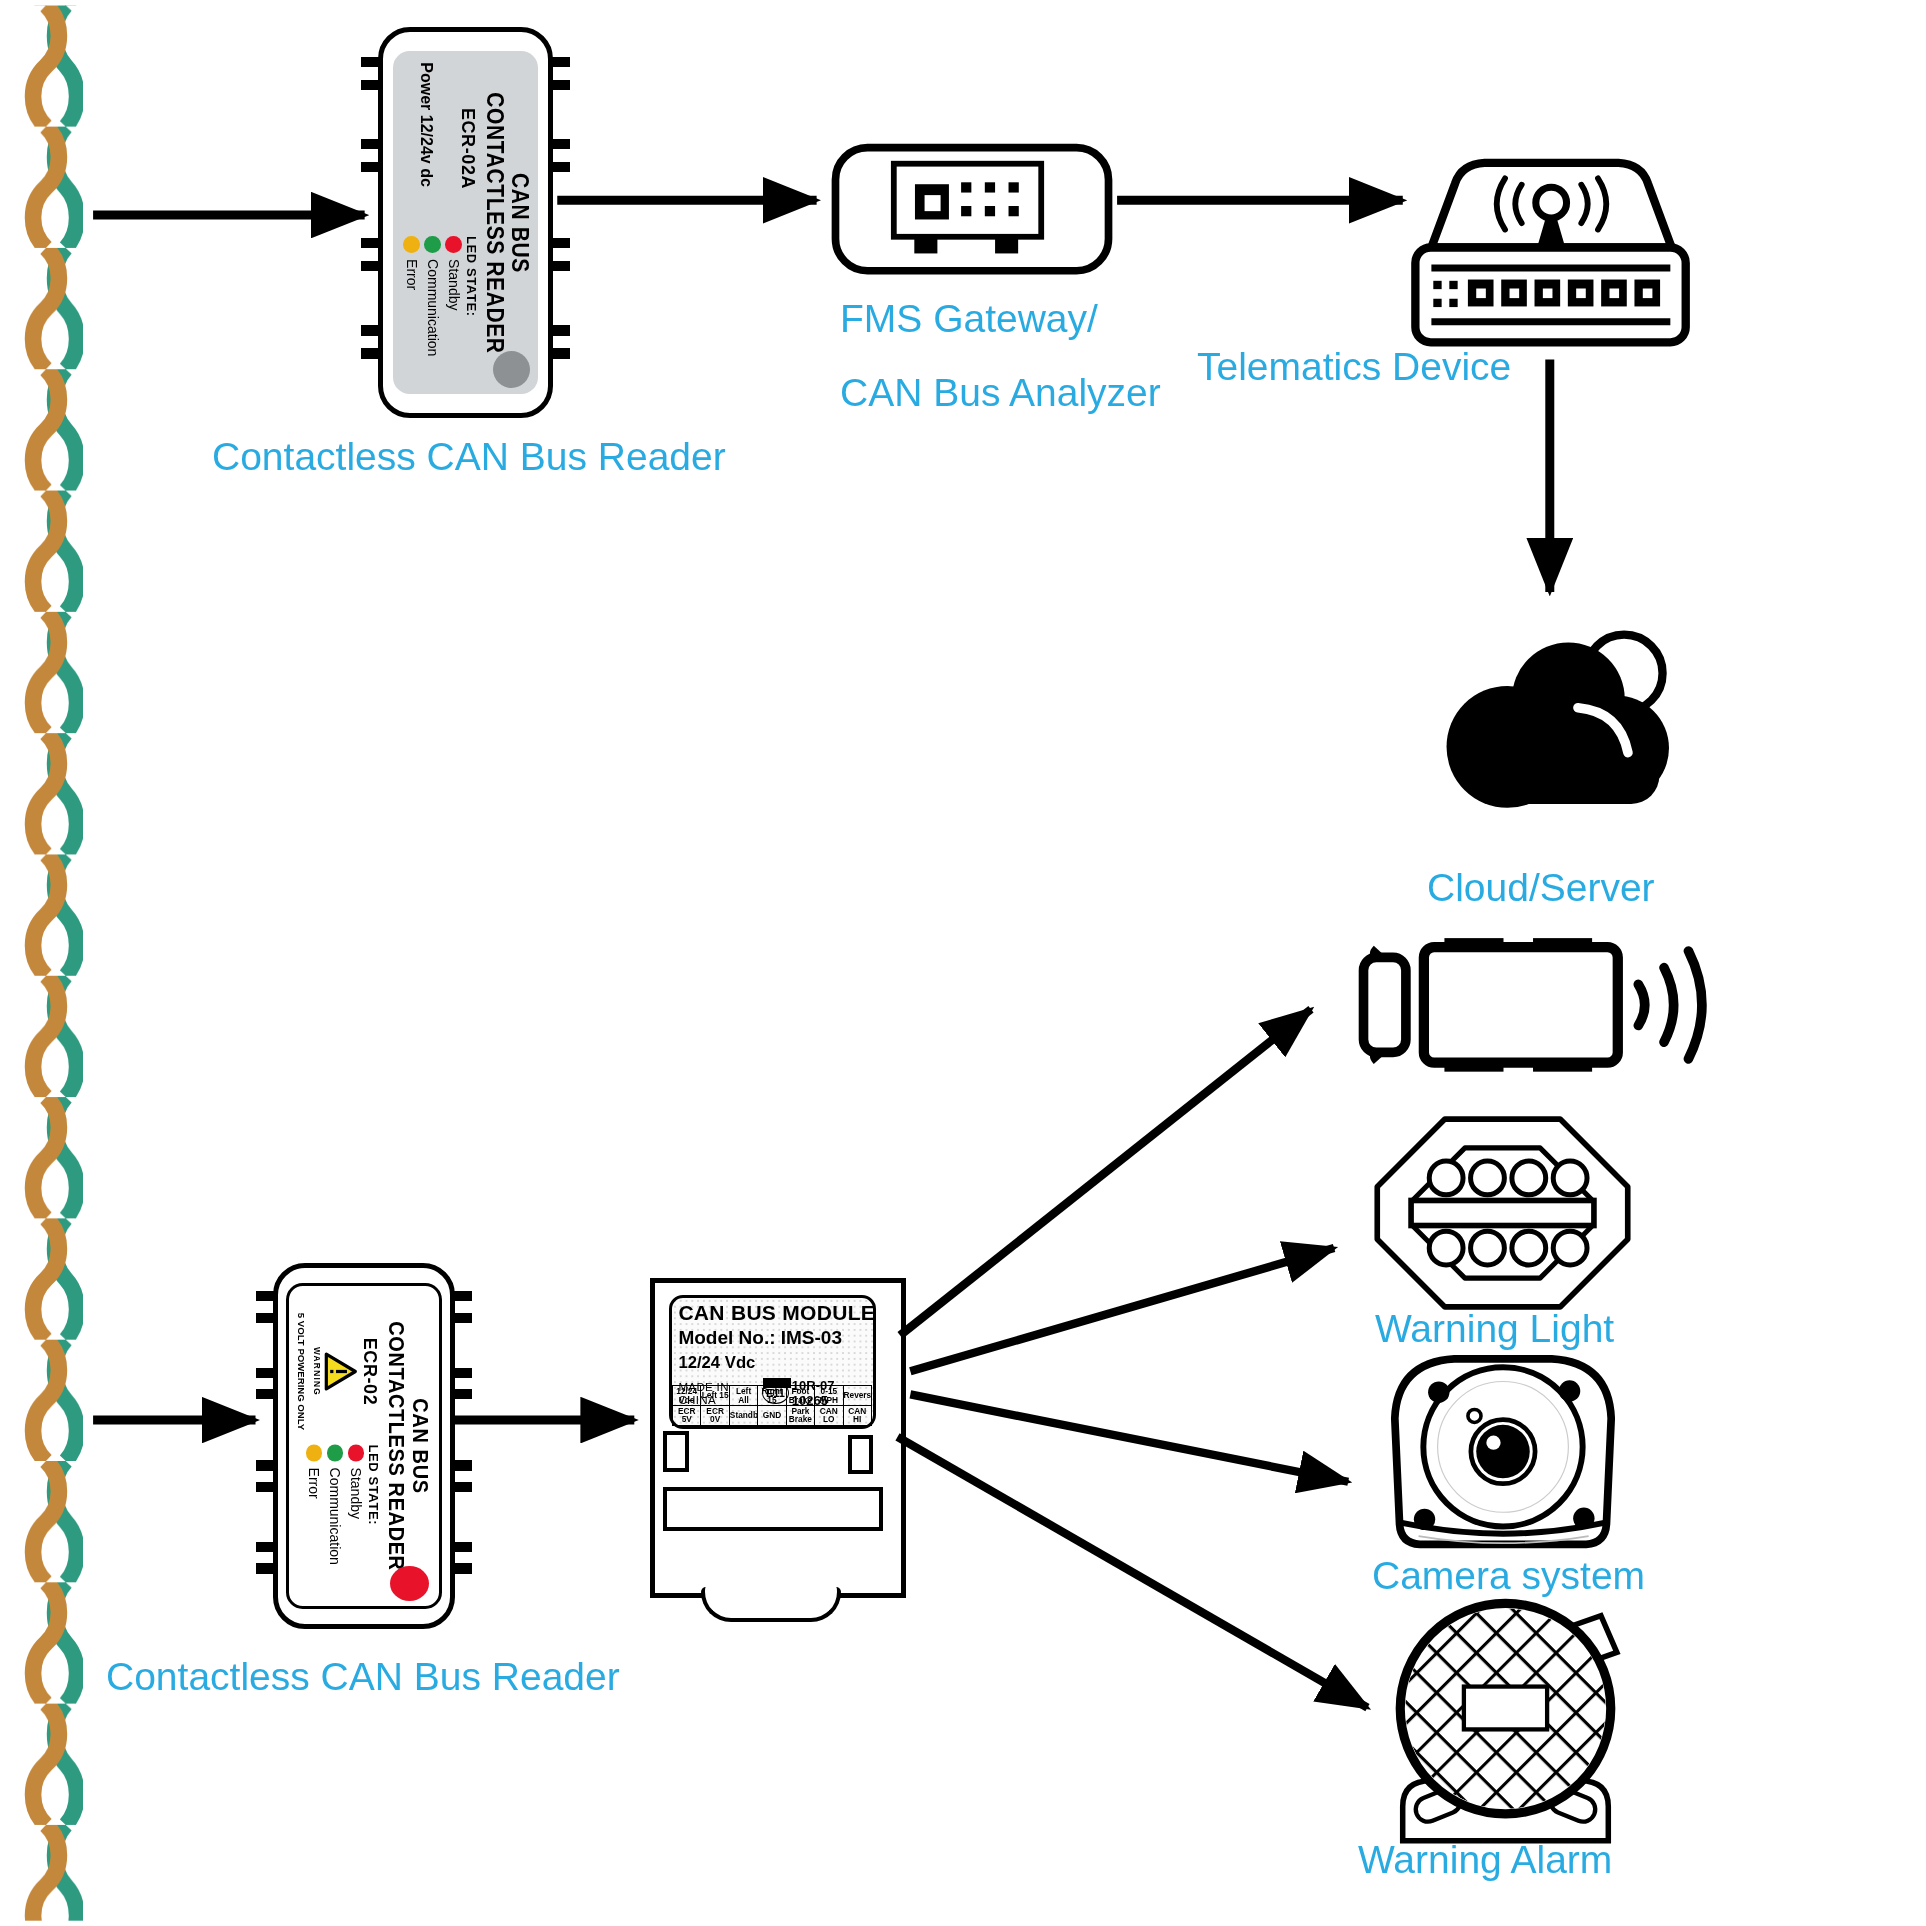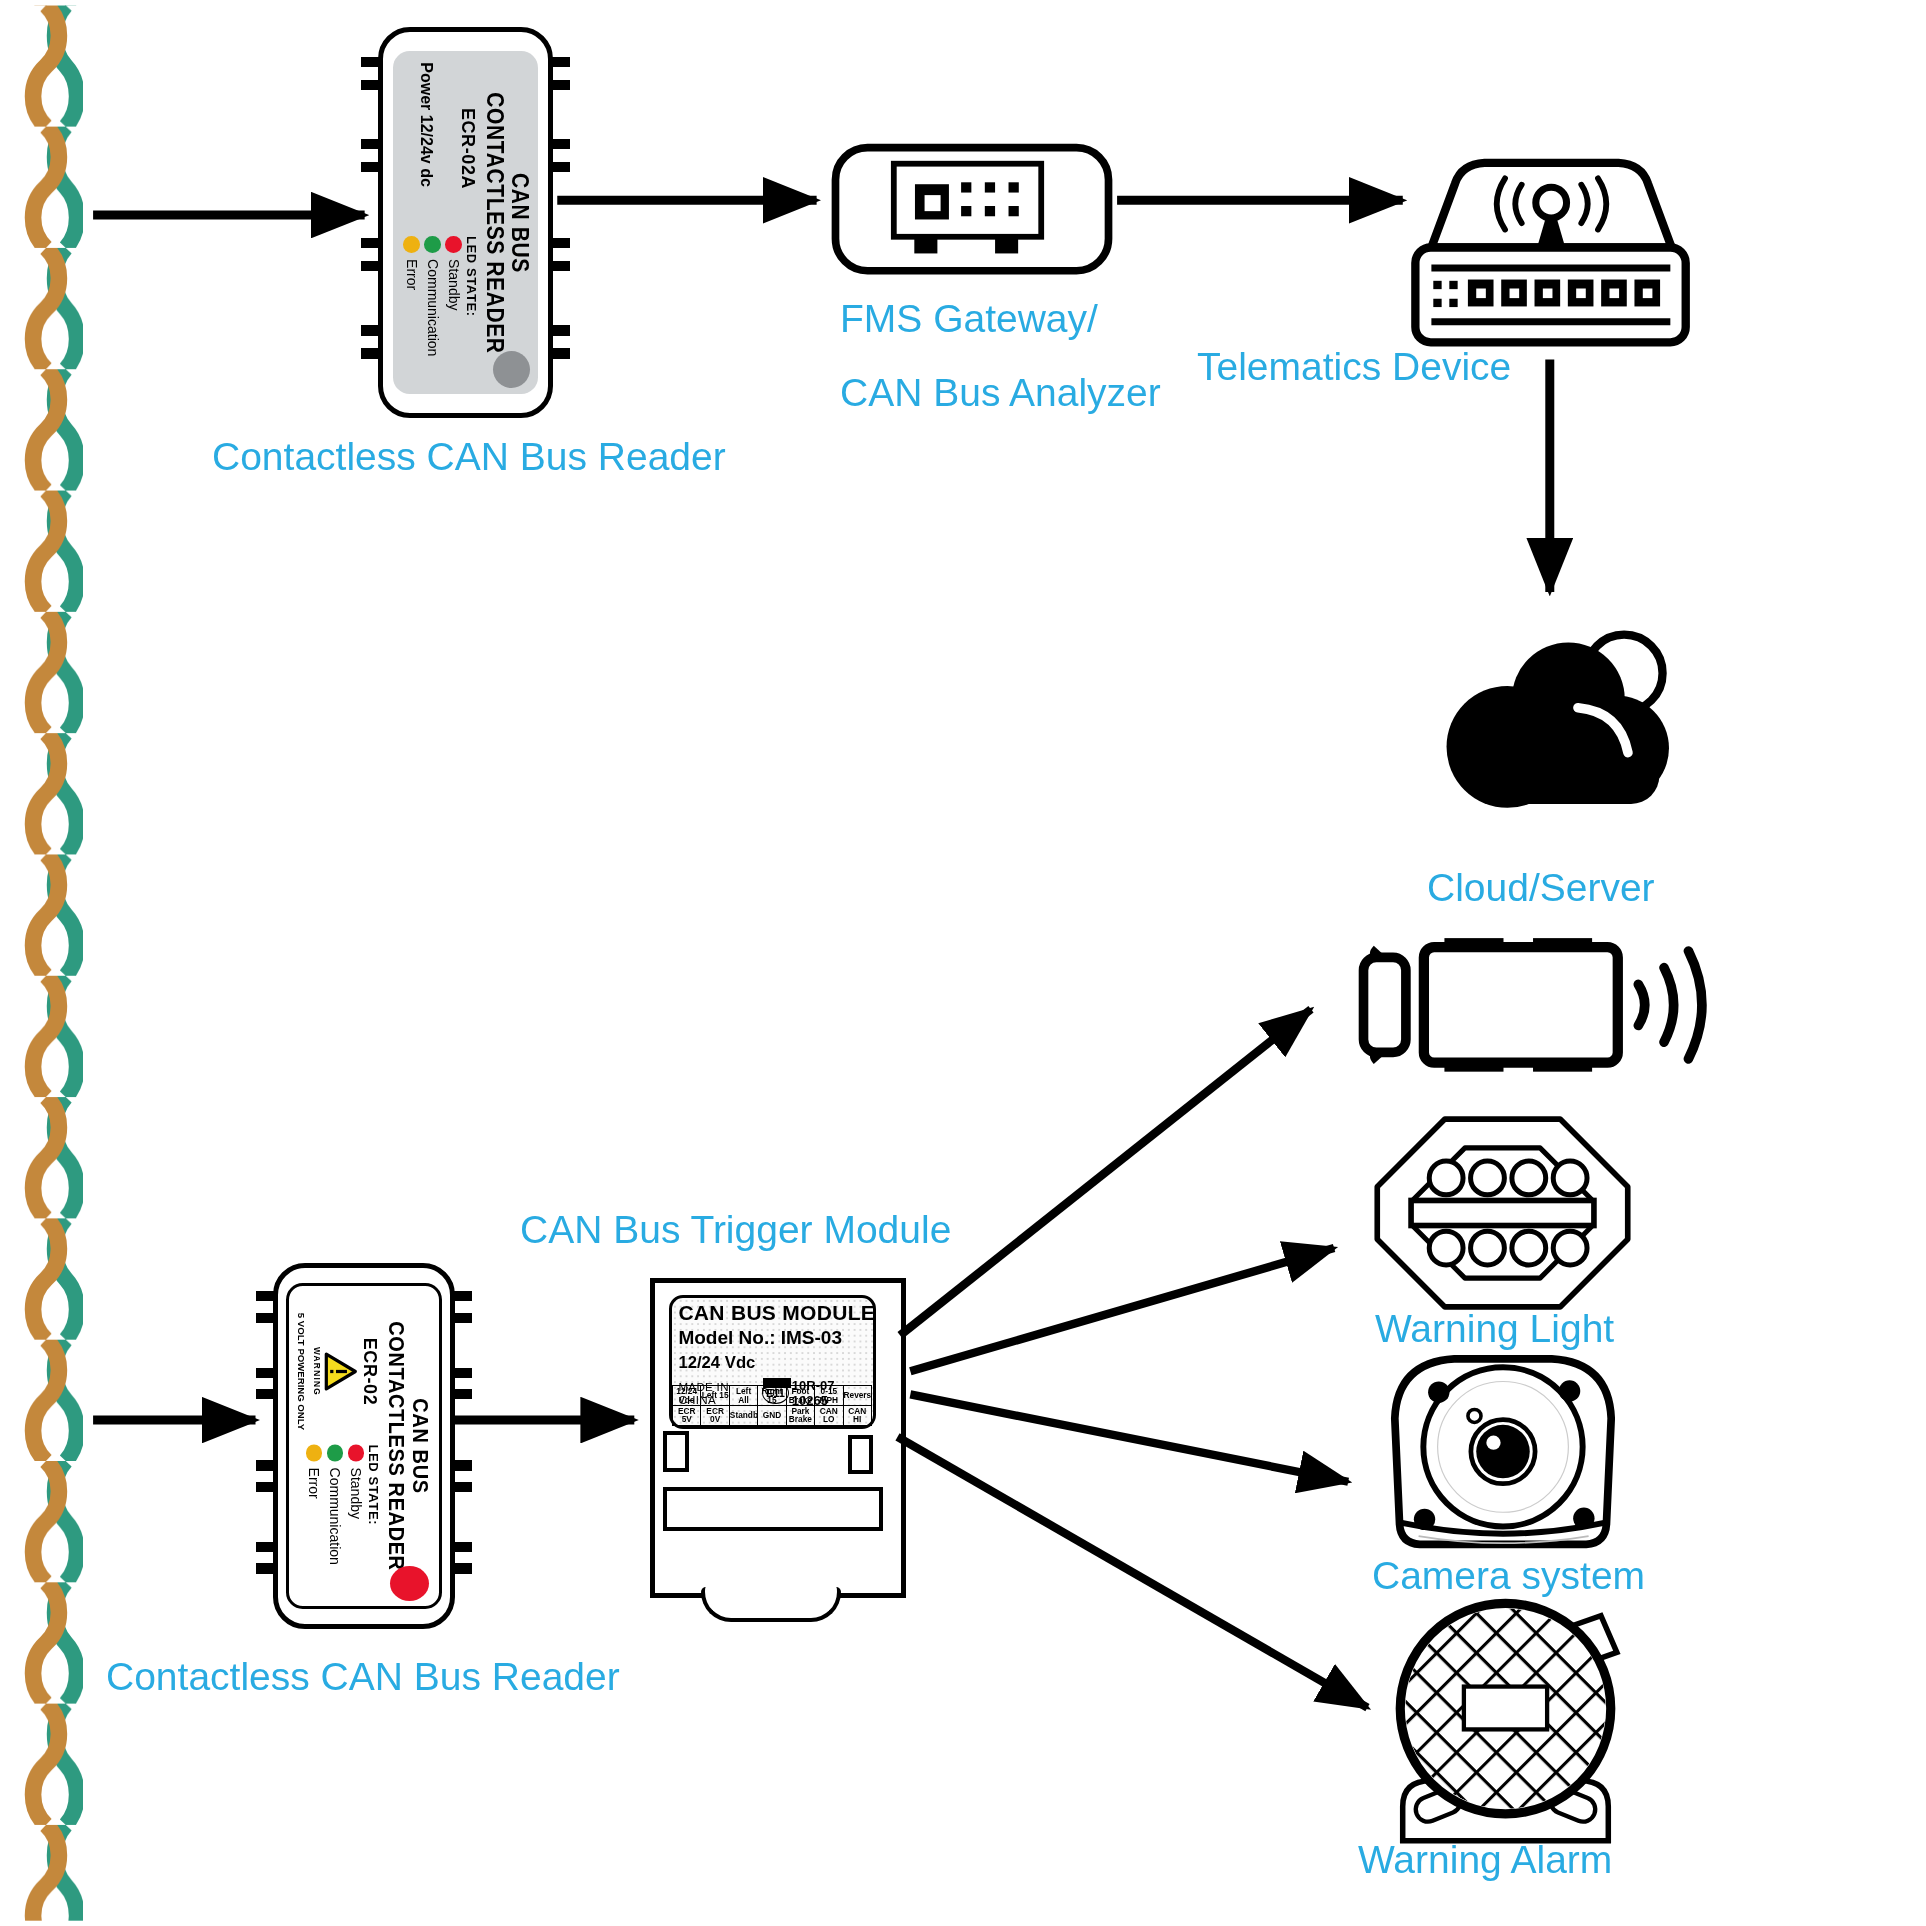--- a/index.html
+++ b/index.html
@@ -233,21 +233,20 @@
                 <span class="ledlbl">Error</span>
               </div>
           </div>
         </div>
       </div>
       <div class="indicator" style="right:10.3px;bottom:5.1px;width:39px;height:35px;background:#E8132B;"></div>
     </div>
   </div>
   <div class="cap" style="left:106px;top:1655px;">Contactless CAN Bus Reader</div>
 
-  <div class="cap" style="left:520px;top:1208px;">CAN Bus Trigger Module</div>
   <div class="module">
     <div class="mod-label">
       <div class="mod-title">CAN BUS MODULE</div>
       <div class="mod-model">Model No.: IMS-03</div>
       <div class="mod-volt">12/24 Vdc</div>
       <div class="mod-row">
         <span class="mod-origin">MADE IN CHINA</span>
         <span class="mod-cert">
           <span class="ecirc">E11</span>
           <span>10R-07 10265</span>

